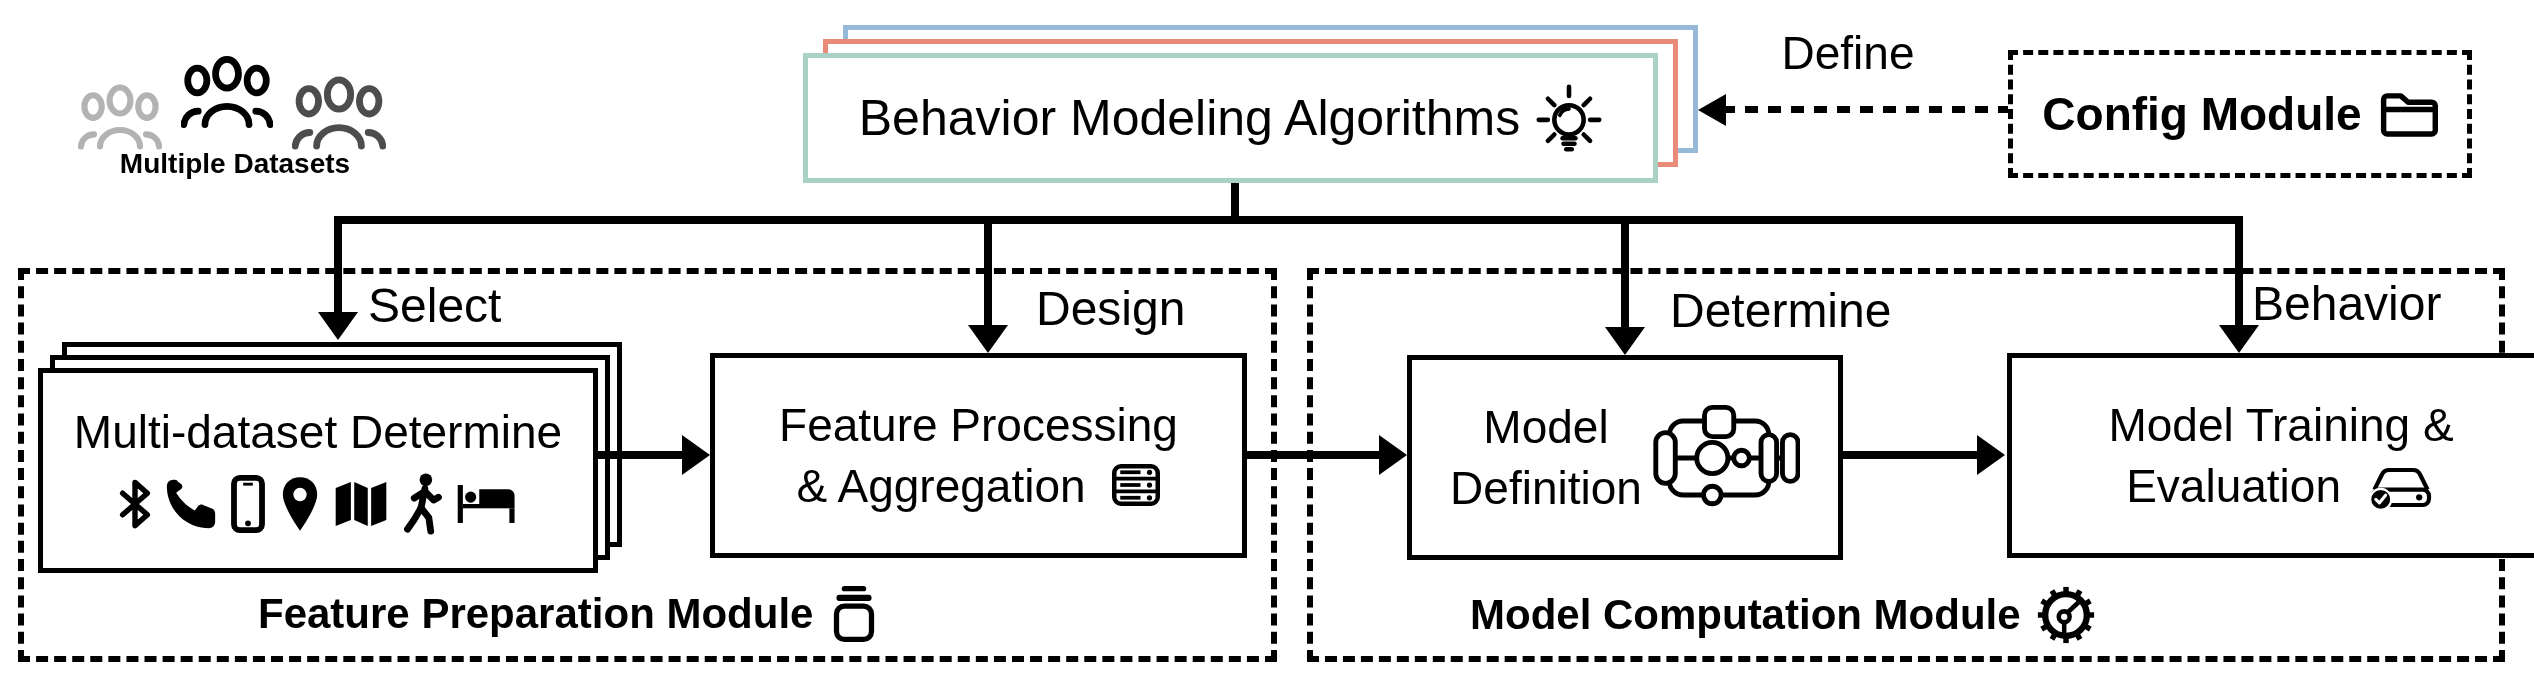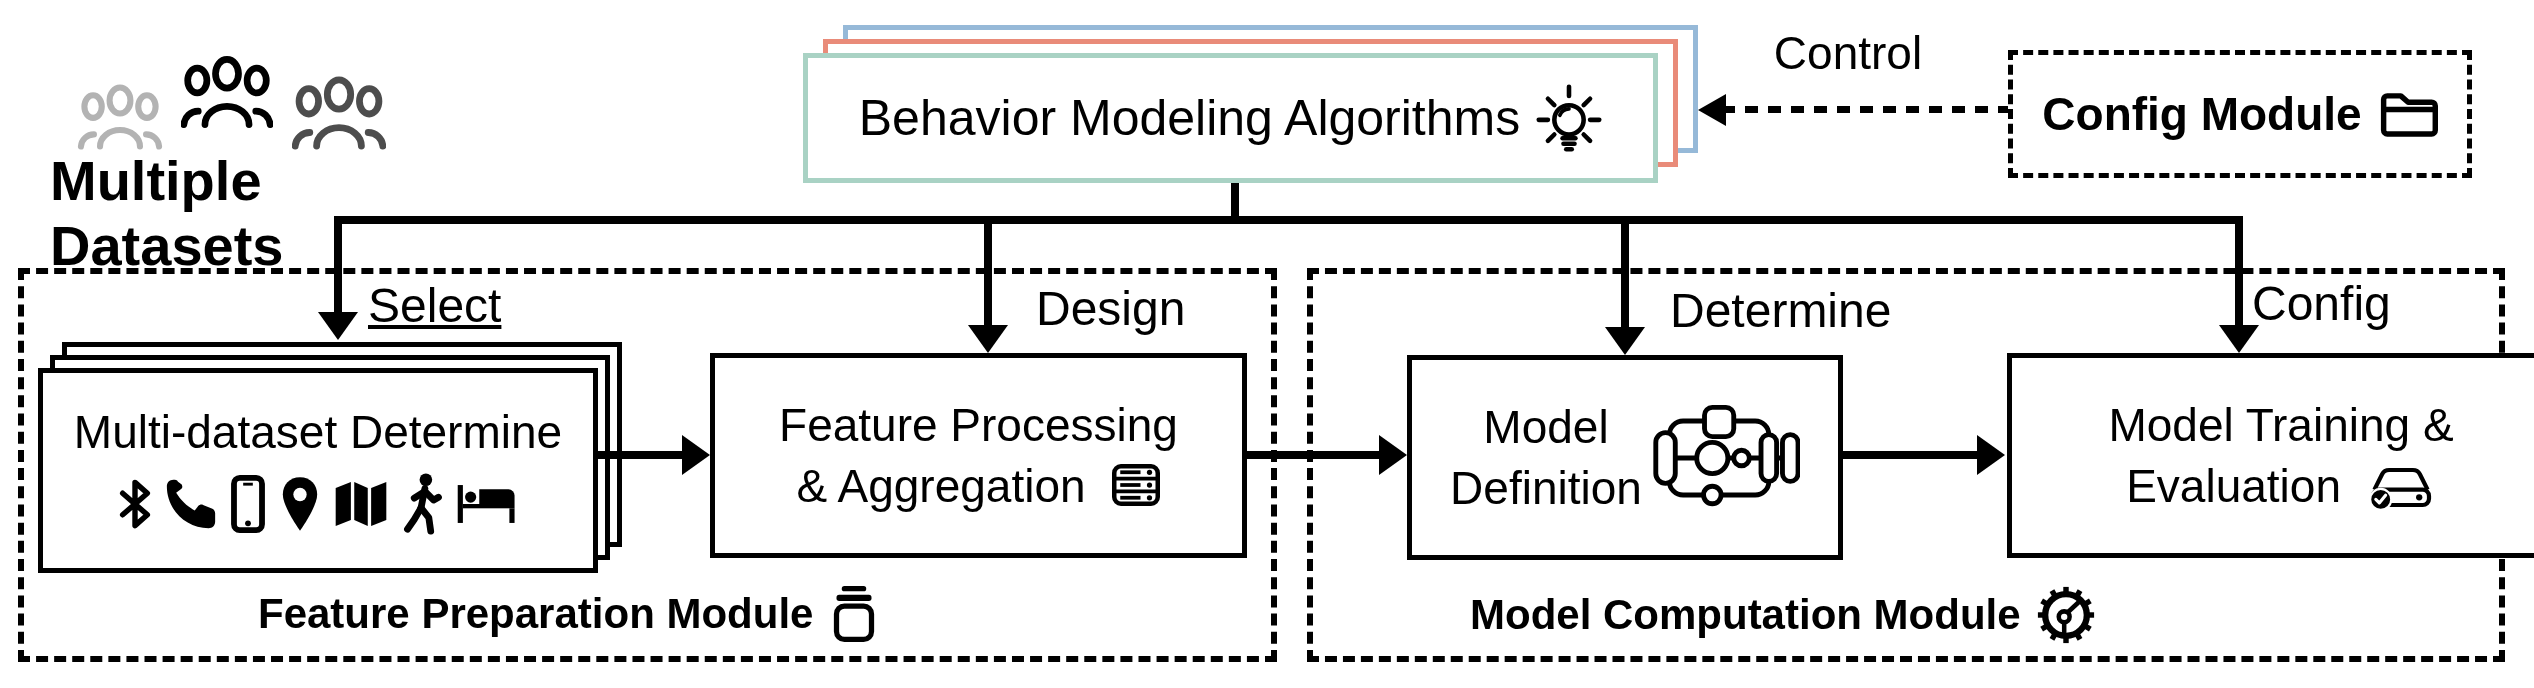--- a/index.html
+++ b/index.html
@@ -29,22 +29,22 @@
   .ah-down{position:absolute;width:0;height:0;
     border-left:20px solid transparent;border-right:20px solid transparent;border-top:28px solid #000;}
   .ah-right{position:absolute;width:0;height:0;
     border-top:20px solid transparent;border-bottom:20px solid transparent;border-left:28px solid #000;}
   .ah-left{position:absolute;width:0;height:0;
     border-top:16px solid transparent;border-bottom:16px solid transparent;border-right:28px solid #000;}
   .boxtext{font-size:46px;line-height:1.32;}
   .icon-inline{display:inline-block;vertical-align:middle;}
   #bma-box{font-size:50px;}
   #config-box{font-weight:700;font-size:46px;}
-  #datasets-label{position:absolute;left:50px;top:148px;width:370px;text-align:left;
-    font-size:56px;font-weight:700;}
+  #datasets-label{position:absolute;left:50px;top:148px;width:370px;text-align:center;
+    font-size:28px;font-weight:700;}
   .mdf-title{font-size:46px;margin-top:6px;}
   .mdf-icons{display:flex;align-items:center;justify-content:center;gap:13px;margin-top:14px;}
 </style>
 </head>
 <body>
 
 <div id="figure">
 
   <svg class="abs" style="left:77px;top:84px" width="86" height="66" viewBox="0 0 96 76">
     <g fill="none" stroke="#b3b3b3" stroke-width="7" stroke-linecap="round">
@@ -103,42 +103,42 @@
         <line x1="59" y1="63" x2="52" y2="56"></line>
         <circle cx="36" cy="40" r="16"></circle>
         <path d="M26,35 a11,11 0 0 1 10,-7" stroke-width="4"></path>
         <line x1="29" y1="60" x2="43" y2="60"></line>
         <line x1="30" y1="66" x2="42" y2="66"></line>
         <line x1="33" y1="72" x2="39" y2="72"></line>
       </g>
     </svg>
   </div>
 
-  <div class="edge-label" style="left:1748px;top:26px;width:200px;text-align:center;font-size:46px;">Control</div>
+  <div class="edge-label" style="left:1748px;top:26px;width:200px;text-align:center;font-size:46px;">Define</div>
   <div class="dashline" style="left:1722px;top:106px;width:286px;"></div>
   <div class="ah-left" style="left:1698px;top:94px;"></div>
 
   <div class="vline" style="left:1231px;top:183px;width:8px;height:35px;"></div>
   <div class="hline" style="left:334px;top:216px;width:1909px;height:8px;"></div>
 
   <div class="vline" style="left:334px;top:216px;width:8px;height:98px;"></div>
   <div class="ah-down" style="left:318px;top:312px;"></div>
-  <div class="edge-label" style="left:368px;top:278px;text-decoration:underline;">Select</div>
+  <div class="edge-label" style="left:368px;top:278px;">Select</div>
 
   <div class="vline" style="left:984px;top:216px;width:8px;height:111px;"></div>
   <div class="ah-down" style="left:968px;top:325px;"></div>
   <div class="edge-label" style="left:1036px;top:281px;">Design</div>
 
   <div class="vline" style="left:1621px;top:216px;width:8px;height:113px;"></div>
   <div class="ah-down" style="left:1605px;top:327px;"></div>
   <div class="edge-label" style="left:1670px;top:283px;">Determine</div>
 
   <div class="vline" style="left:2235px;top:216px;width:8px;height:111px;"></div>
   <div class="ah-down" style="left:2219px;top:325px;"></div>
-  <div class="edge-label" style="left:2252px;top:276px;">Config</div>
+  <div class="edge-label" style="left:2252px;top:276px;">Behavior</div>
 
   <div class="module" style="left:18px;top:268px;width:1259px;height:394px;"></div>
 
   <div class="stack-layer" style="left:62px;top:342px;width:560px;height:205px;"></div>
   <div class="stack-layer" style="left:50px;top:355px;width:560px;height:205px;"></div>
   <div class="box" style="left:38px;top:368px;width:560px;height:205px;flex-direction:column;justify-content:flex-start;padding-top:26px;">
     <div class="mdf-title">Multi-dataset Determine</div>
     <div class="mdf-icons">
       <svg width="34" height="60" viewBox="0 0 44 64">
         <path d="M6,18 L38,46 L22,60 L22,4 L38,18 L6,46" fill="none" stroke="#000" stroke-width="7" stroke-linejoin="round" stroke-linecap="round"></path>

